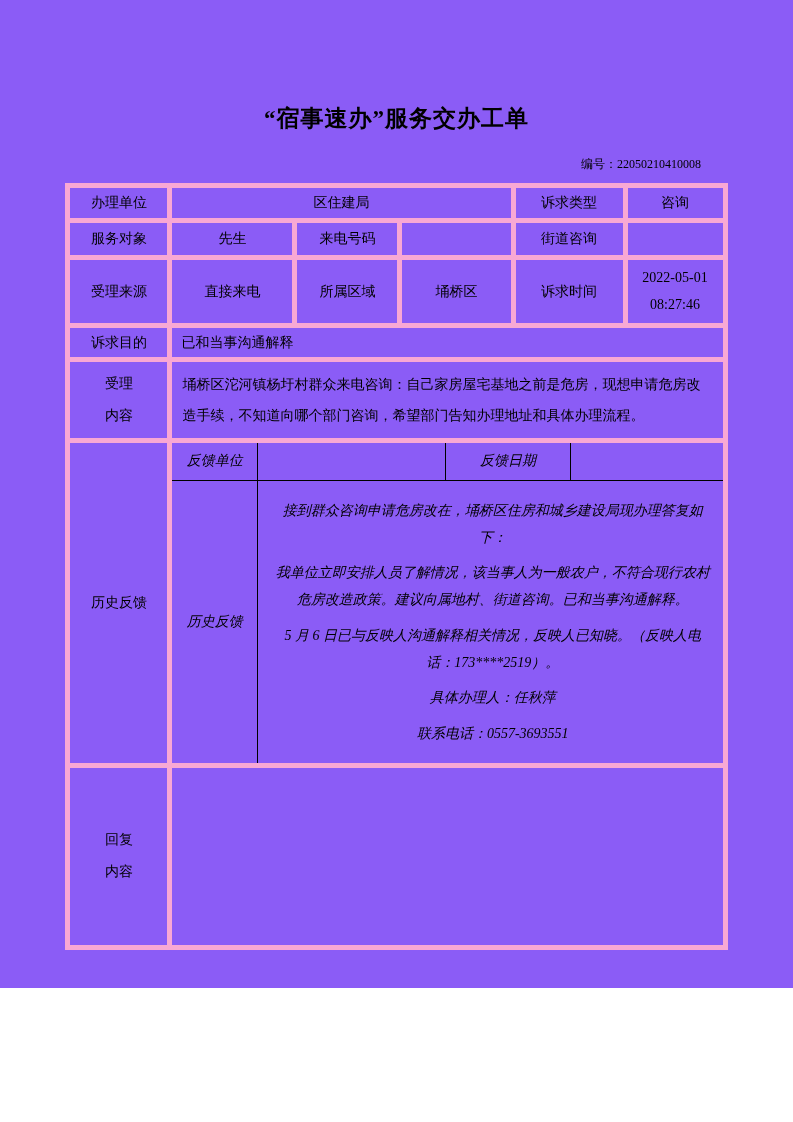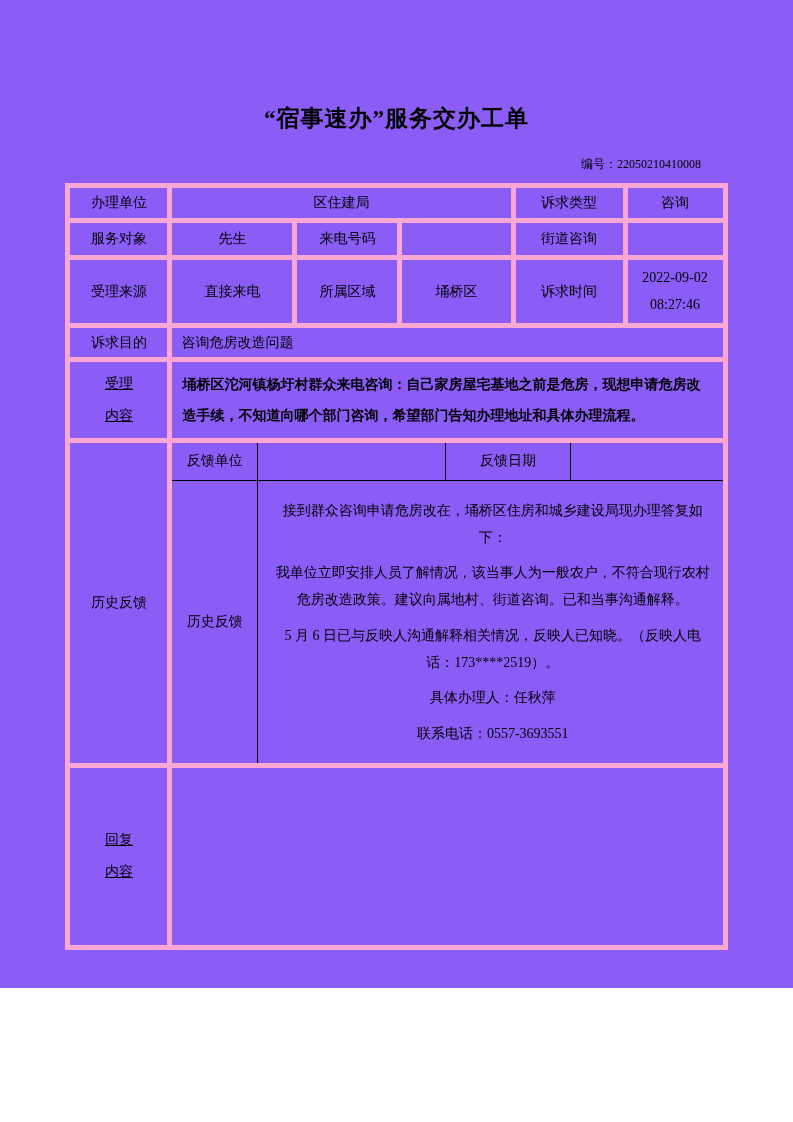--- a/index.html
+++ b/index.html
@@ -30,43 +30,44 @@
     border: 5px solid #f9a8d4;
     font-size: 14px;
     padding: 2px 6px;
     vertical-align: middle;
     overflow: hidden;
     margin-left: 28px;
   }
   .lab { text-align: center; }
   .ctr { text-align: center; }
   .lft { text-align: left; padding-left: 9px !important; }
-  .stack { text-align: center; line-height: 2.3; text-decoration: underline; }
+  .stack { text-align: center; line-height: 2.3; }
   tr.r1 > td { height: 35px; }
   tr.r2 > td { height: 37px; text-align: center; }
   tr.r3 > td { height: 68px; }
   tr.r4 > td { height: 32px; }
   tr.r5 > td { height: 34px; }
   tr.r6 > td { height: 81px; }
   tr.r7 > td { height: 76px; }
   tr.r8 > td { height: 275px; }
   tr.r9 > td { height: 182px; }
   .small { font-size: 13px; }
-  .para { line-height: 2.25; padding: 4px 10px 4px 10px !important; font-weight: bold; }
+  .para { line-height: 2.25; padding: 4px 10px 4px 10px !important; }
   .time2 { line-height: 1.9; }
   td.hostcell { padding: 0 !important; vertical-align: top; }
   table.inner {
     width: 100%; height: 100%;
     border-collapse: collapse; table-layout: fixed;
   }
   table.inner td {
     border: 0;
     font-size: 14px;
     padding: 2px 6px;
     vertical-align: middle;
+    font-style: italic;
   }
   table.inner tr.ihead td { border-bottom: 1px solid #000; height: 37px; }
   table.inner td.br { border-right: 1px solid #000; }
   .fb-content { padding: 6px 8px; }
   .fb-content p { margin: 8px 0; line-height: 1.95; text-align: center; }
 </style>
 </head>
 <body>
 
 <div class="page">
@@ -101,29 +102,29 @@
         <td class="ctr"></td>
       </tr>
 
       <tr class="r3">
         <td class="lab">受理来源</td>
         <td class="ctr">直接来电</td>
         <td class="lab">所属区域</td>
         <td class="ctr">埇桥区</td>
         <td class="lab">诉求时间</td>
         <td class="ctr time2">
-          <div>2022-09-02</div>
+          <div>2022-05-01</div>
           <div>08:27:46</div>
         </td>
       </tr>
 
 
       <tr class="r5">
         <td class="lab">诉求目的</td>
-        <td class="lft small" colspan="5">咨询危房改造问题</td>
+        <td class="lft small" colspan="5">已和当事沟通解释</td>
       </tr>
 
       <tr class="r6">
         <td class="stack">
           <div>受理</div>
           <div>内容</div>
         </td>
         <td class="para" colspan="5">埇桥区沱河镇杨圩村群众来电咨询：自己家房屋宅基地之前是危房，现想申请危房改造手续，不知道向哪个部门咨询，希望部门告知办理地址和具体办理流程。</td>
       </tr>
 

